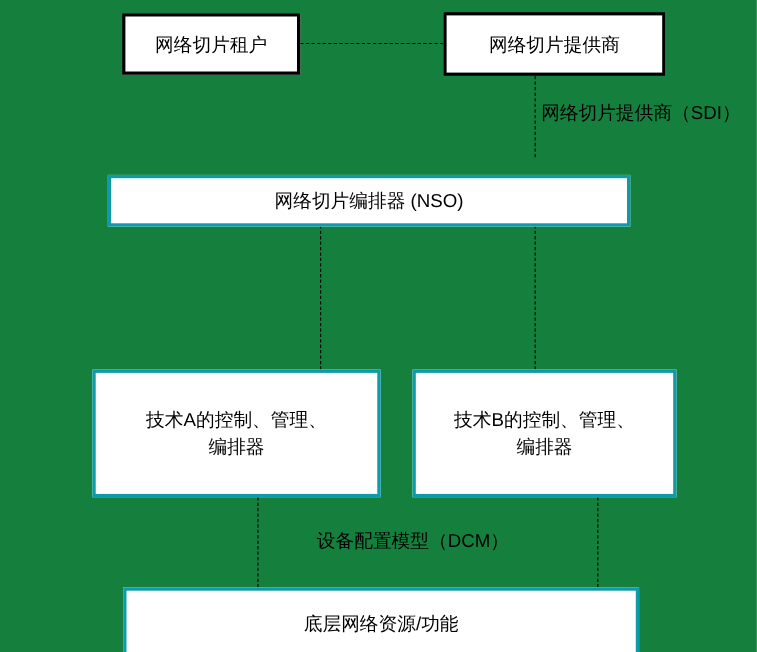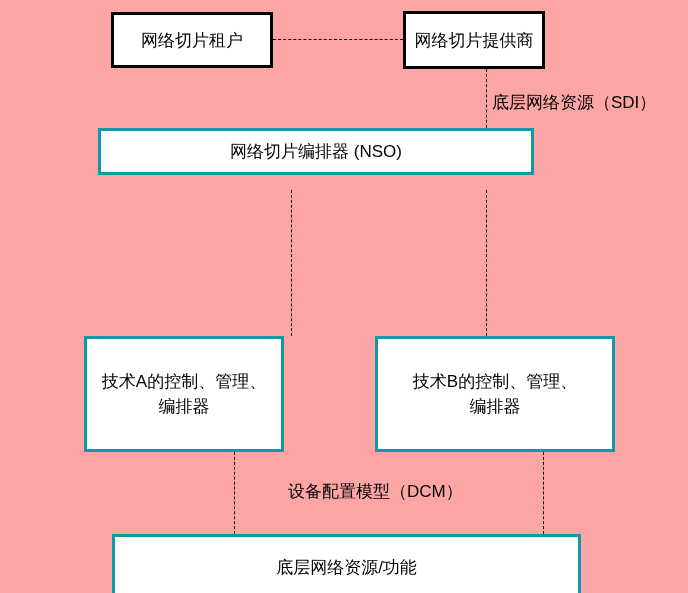--- a/index.html
+++ b/index.html
@@ -5,21 +5,21 @@
   :root { --accent: #0E9AA8; }
   * { margin: 0; padding: 0; box-sizing: border-box; }
   body {
     font-family: "Liberation Sans", "DejaVu Sans", sans-serif;
     background: #ffffff;
   }
   .canvas {
     position: relative;
     width: 688px;
     height: 593px;
-    background: #fca5a5;
+    background: #15803d;
     overflow: hidden;
   }
   .box {
     position: absolute;
     display: flex;
     align-items: center;
     justify-content: center;
     text-align: center;
     background: #ffffff;
     color: #000000;
@@ -40,23 +40,23 @@
     font-size: 17px;
     line-height: 22px;
     color: #000000;
     white-space: nowrap;
     z-index: 3;
   }
   .float-label.on-line { background: #ffffff; padding: 1px 3px; }
 
   
   #box-tenant    { left: 111px; top: 12px;  width: 162px; height: 56px; }
-  #box-provider  { left: 403px; top: 11px;  width: 142px; height: 58px; text-align: center; }
-  #box-nso       { left: 98px;  top: 128px; width: 436px; height: 47px; }
-  #box-tech-a    { left: 84px;  top: 336px; width: 200px; height: 116px; }
+  #box-provider  { left: 403px; top: 11px;  width: 202px; height: 58px; text-align: center; }
+  #box-nso       { left: 98px;  top: 159px; width: 475px; height: 47px; }
+  #box-tech-a    { left: 84px;  top: 336px; width: 262px; height: 116px; }
   #box-tech-b    { left: 375px; top: 336px; width: 240px; height: 116px; text-align: center; }
   #box-resources { left: 112px; top: 534px; width: 469px; height: 66px; }
 
   #conn-tenant-provider { left: 273px; top: 39px;  width: 130px; }
   #conn-sdi             { left: 486px; top: 69px;  height: 74px; }
   #conn-ncm-left        { left: 291px; top: 190px; height: 146px; }
   #conn-ncm-right       { left: 486px; top: 190px; height: 146px; }
   #conn-dcm-left        { left: 234px; top: 452px; height: 82px; }
   #conn-dcm-right       { left: 543px; top: 452px; height: 82px; }
 
@@ -84,19 +84,19 @@
   <div class="box teal" id="box-nso">网络切片编排器 (NSO)</div>
 
   <div class="box teal" id="box-tech-a">技术A的控制、管理、
 编排器</div>
 
   <div class="box teal" id="box-tech-b">技术B的控制、管理、
 编排器</div>
 
   <div class="box teal" id="box-resources">底层网络资源/功能</div>
 
-  <div class="float-label" id="label-sdi">底层网络资源（SDI）</div>
+  <div class="float-label" id="label-sdi">网络切片提供商（SDI）</div>
 
 
 
   <div class="float-label" id="label-dcm">设备配置模型（DCM）</div>
 
 </div>
 
 </body></html>

